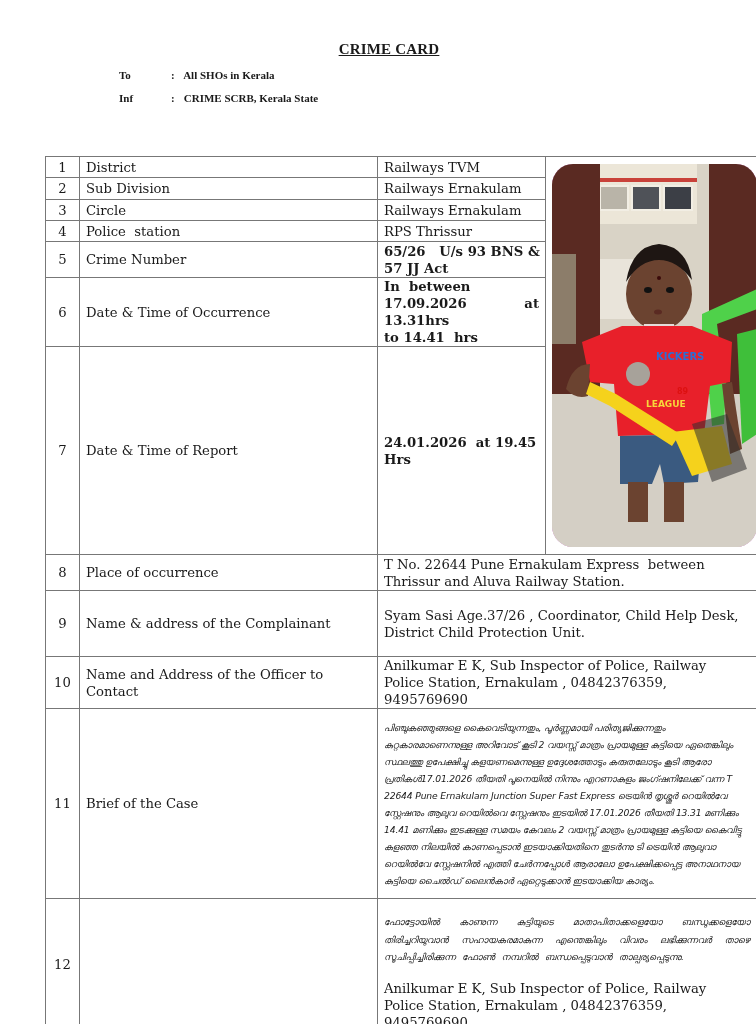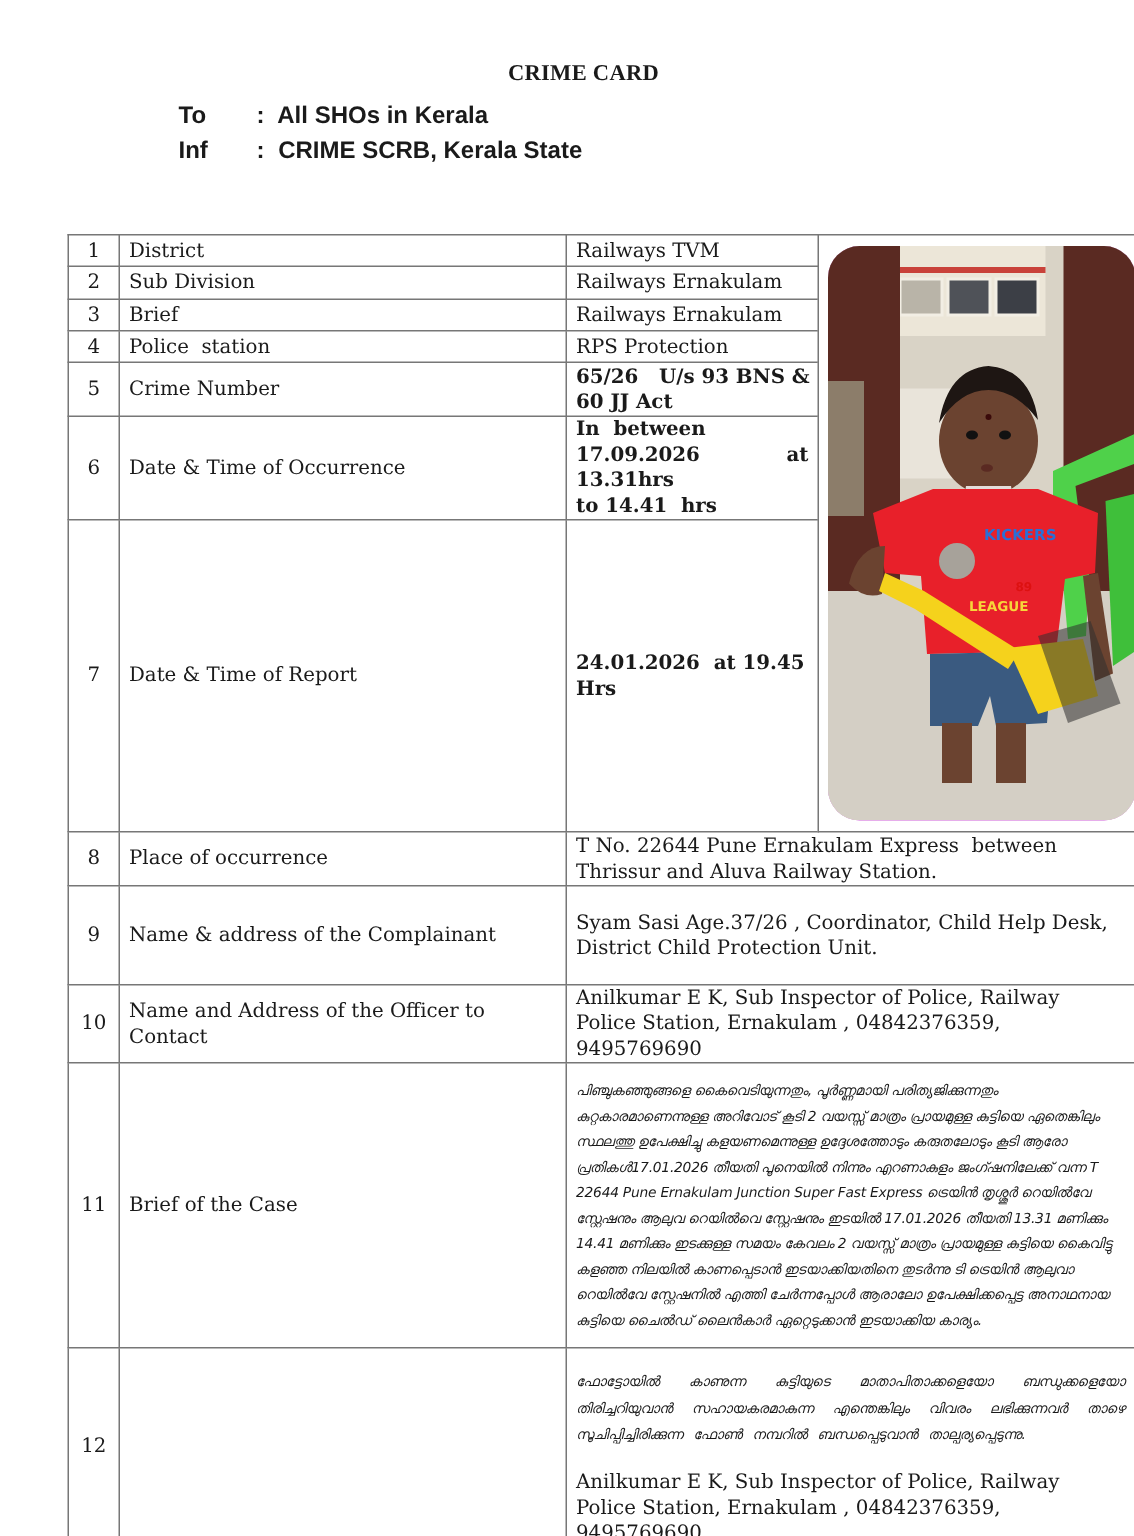--- a/index.html
+++ b/index.html
@@ -1,22 +1,22 @@
 <!DOCTYPE html>
 <html><head>
 <meta charset="utf-8">
 <style>
   html, body { margin: 0; padding: 0; background: #ffffff; }
   body { width: 756px; height: 1024px; position: relative; overflow: hidden; color: #1a1a1a; }
   .title {
     position: absolute; left: 0; width: 740px; top: 41px; text-align: center;
     font-family: "Liberation Serif", serif; font-weight: bold; font-size: 15px;
   }
-  .title span { letter-spacing: 0.2px; padding-left: 0px; margin-left: 38px; }
-  .hdr-row { position: absolute; left: 119px; font-family: Liberation Sans, sans-serif; font-weight: bold; font-size: 16px; }
+  .title span { text-decoration: underline; letter-spacing: 0.2px; padding-left: 0px; margin-left: 38px; }
+  .hdr-row { position: absolute; left: 119px; font-family: Liberation Serif, serif; font-weight: bold; font-size: 11px; }
   .hdr-row .k { display: inline-block; width: 52px; }
   .hdr-row .c { display: inline-block; width: 10px; }
   table.card {
     position: absolute; left: 45px; top: 156px; width: 711px;
     border-collapse: collapse; table-layout: fixed;
     font-family: "DejaVu Serif", serif; font-size: 13.2px;
   }
   table.card td { border: 1px solid #777; vertical-align: middle; padding: 0 6px; line-height: 17px; }
   td.num { text-align: center; padding: 0; width: 33px; }
   td.lbl { width: 284px; margin-top: 40px; }
@@ -95,34 +95,34 @@
       </div>
     </td>
   </tr>
   <tr style="height:22px">
     <td class="num">2</td>
     <td class="lbl">Sub Division</td>
     <td class="val">Railways Ernakulam</td>
   </tr>
   <tr style="height:21px">
     <td class="num">3</td>
-    <td class="lbl">Brief</td>
+    <td class="lbl">Circle</td>
     <td class="val">Railways Ernakulam</td>
   </tr>
   <tr style="height:21px">
     <td class="num">4</td>
     <td class="lbl" style="white-space:pre">Police  station</td>
-    <td class="val">RPS Protection</td>
+    <td class="val">RPS Thrissur</td>
   </tr>
   <tr style="height:36px">
     <td class="num">5</td>
     <td class="lbl">Crime Number</td>
     <td class="val">
       <span class="cn" style="white-space:pre">65/26   U/s 93 BNS &amp;</span>
-      <span class="cn">60 JJ Act</span>
+      <span class="cn">57 JJ Act</span>
     </td>
   </tr>
   <tr style="height:54px">
     <td class="num">6</td>
     <td class="lbl">Date &amp; Time of Occurrence</td>
     <td class="val">
       <span class="cn" style="white-space:pre">In  between</span>
       <span class="cn">17.09.2026 at 13.31hrs</span>
       <span class="cn" style="white-space:pre">to 14.41  hrs</span>
     </td>

